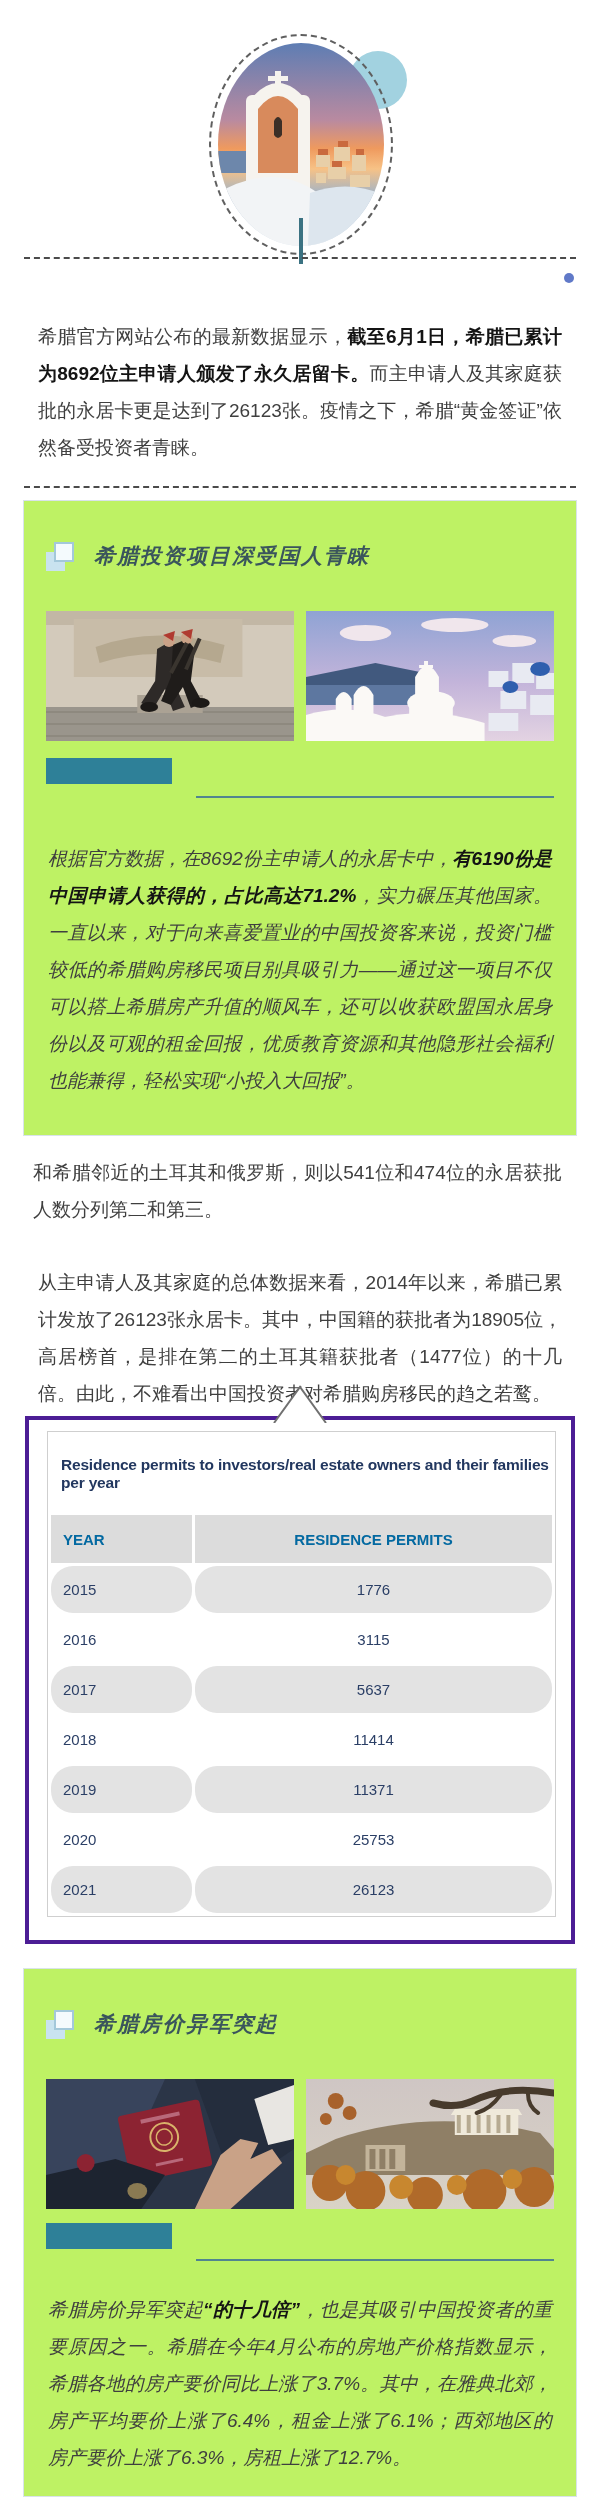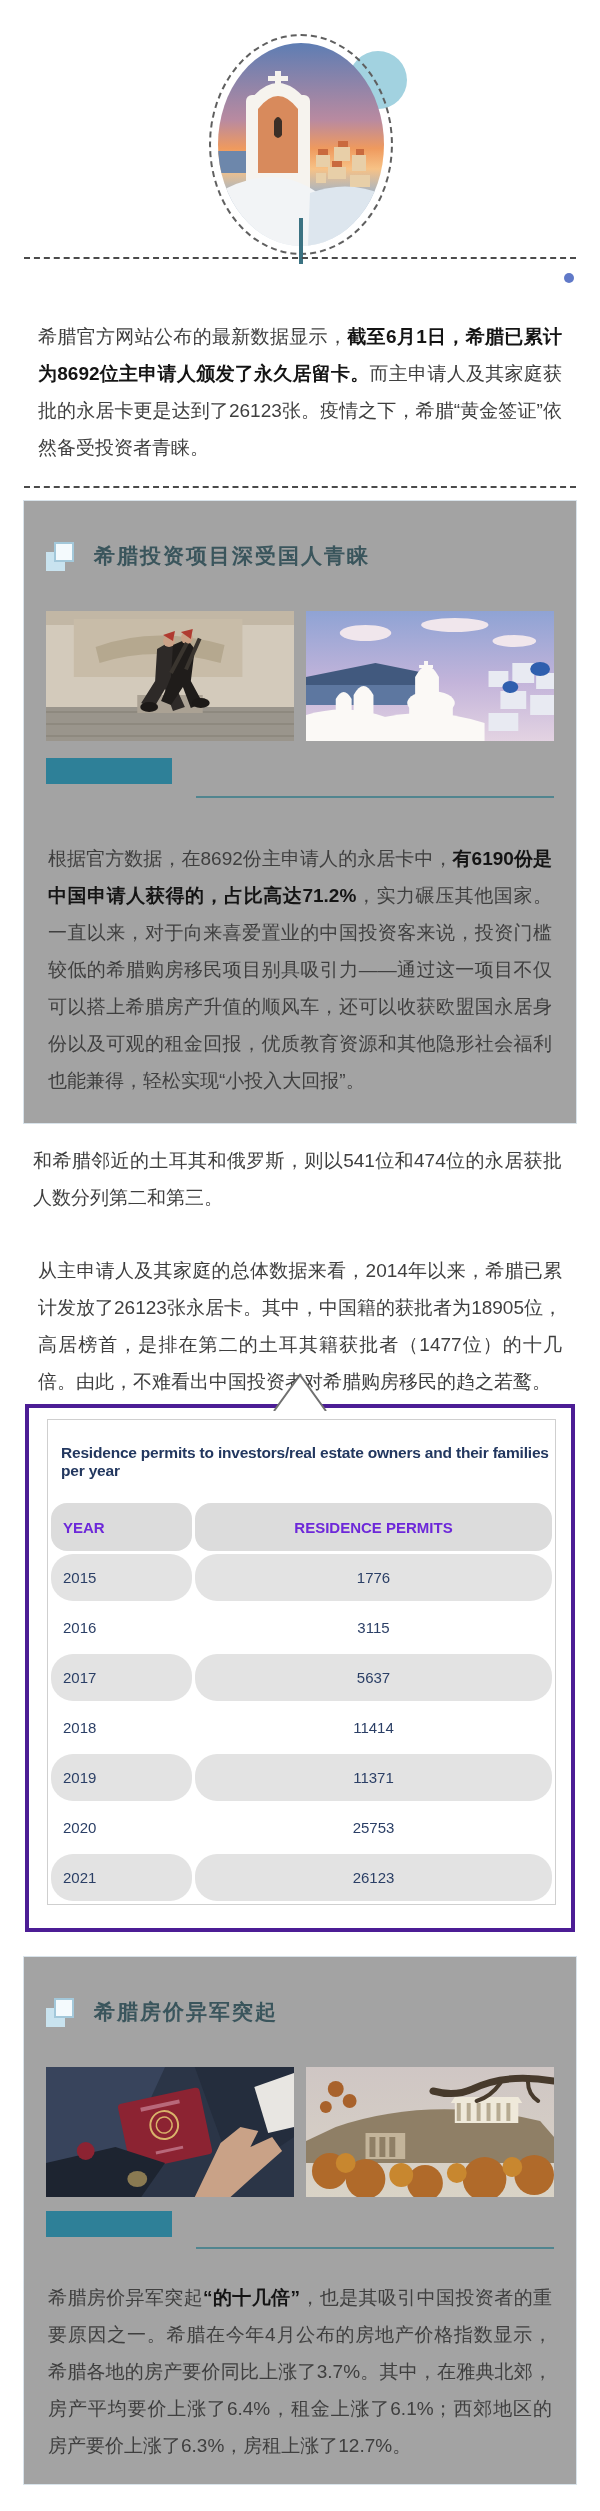--- a/index.html
+++ b/index.html
@@ -17,41 +17,41 @@
   .blue-dot{position:absolute;left:564px;top:273px;width:10px;height:10px;border-radius:50%;background:#6079c8;}
 
   
   .para{margin:0 38px;font-size:19px;line-height:37px;text-align:justify;color:#3f3f3f;}
   .p-intro{margin-top:18px;}
   .p-turkey{margin-top:18px;margin-left:33px;}
   .p-total{margin-top:36px;}
   .divider{margin:20px 24px 0 24px;border-top:2px dashed #4a4a4a;}
 
   
-  .sectbox{margin:12px 23px 0 23px;border:1px solid #d9e3ea;background:#a3a3a3;padding:40px 22px 24px 22px;box-sizing:border-box;}
+  .sectbox{margin:12px 23px 0 23px;border:1px solid #d9e3ea;background:#bef264;padding:40px 22px 36px 22px;box-sizing:border-box;font-style:italic;}
   .sectbox.second{margin-top:24px;padding-bottom:20px;}
   .sect-head{display:flex;align-items:center;height:30px;}
   .sq-icon{position:relative;width:30px;height:30px;flex:0 0 30px;}
   .sq-icon .back{position:absolute;left:0;bottom:0;width:19px;height:19px;background:#c9e3ef;}
   .sq-icon .front{position:absolute;right:2px;top:1px;width:20px;height:20px;border:2px solid #a3c8da;background:#f4fafd;box-sizing:border-box;}
   .sect-title{margin-left:18px;font-size:21px;font-weight:bold;color:#3a555c;letter-spacing:2px;}
   .imgrow{display:flex;gap:12px;margin-top:40px;}
   .photo{flex:1;height:130px;overflow:hidden;}
   .photo svg{display:block;width:100%;height:100%;}
   .teal-bar{margin-top:17px;width:126px;height:26px;background:#2e8098;}
   .teal-line{margin-top:12px;margin-left:auto;width:358px;height:2px;background:#51858f;}
   .sect-para{margin:42px 2px 0 2px;font-size:19px;line-height:37px;text-align:justify;}
 
   
   .bubble{position:relative;margin:4px 25px 8px 25px;border:4px solid #4c1d95;background:#fff;padding:12px 16px 24px 19px;box-sizing:border-box;}
   .bubble::after{content:"";position:absolute;left:9px;top:9px;width:100%;height:100%;border:2px solid #8c8c8c;box-sizing:border-box;z-index:-1;}
   .bubble .tip{position:absolute;top:-37px;left:50%;transform:translateX(-50%);}
   table.permits{width:100%;border-collapse:separate;border-spacing:3px;background:#fff;outline:1px solid #cfcfcf;font-size:15px;color:#2b3f66;}
   table.permits .title-cell{background:#fff;font-weight:bold;font-size:15.5px;letter-spacing:-0.2px;padding:16px 2px 16px 10px;text-align:left;color:#22375f;}
-  table.permits th{background:#dcdcdc;font-weight:bold;height:46px;color:#6d28d9;border-radius:16px;}
+  table.permits th{background:#dcdcdc;font-weight:bold;height:46px;color:#0369a1;}
   table.permits th.year{width:128px;text-align:left;padding-left:12px;}
   table.permits td{height:45px;}
   table.permits td.year{text-align:left;padding-left:12px;}
   table.permits td.permits{text-align:center;}
   table.permits tr.even td{background:#ffffff;}
   table.permits tr.odd td{background:#e3e3e3;border-radius:22px;}
 </style>
 </head>
 <body>
 

